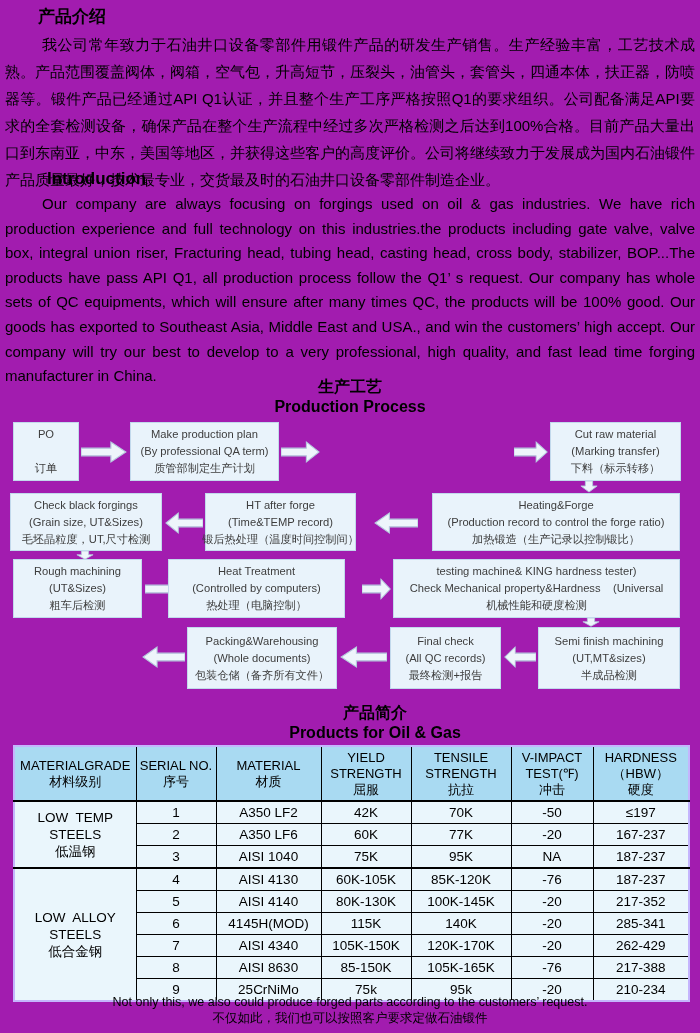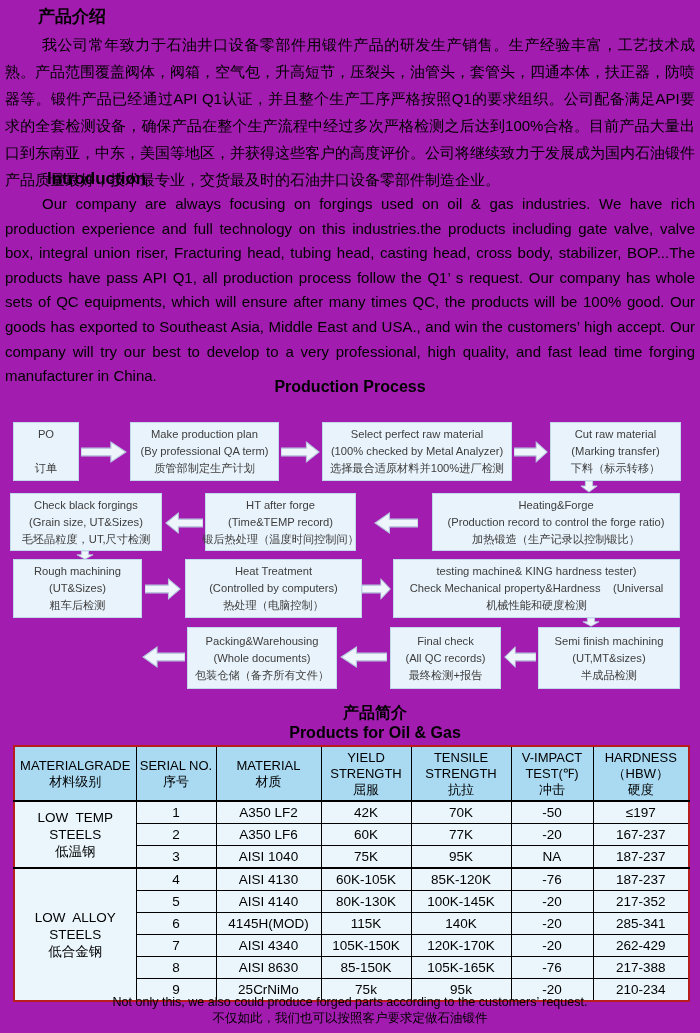--- a/index.html
+++ b/index.html
@@ -29,21 +29,21 @@
         display:flex;flex-direction:column;justify-content:center;align-items:center;
         text-align:center;font-size:11.2px;color:#3d3d3d;padding:2px 1px;}
   .fl{min-height:17px;line-height:17px;white-space:pre;}
   .arr{position:absolute;}
 
   
   #products-table{position:absolute;top:745px;left:13px;width:675px;border-collapse:collapse;
         table-layout:fixed;font-size:13px;}
   #products-table th,#products-table td{border:1px solid #000;padding:0 2px;text-align:center;
         vertical-align:middle;overflow:hidden;}
-  #products-table{border:2px solid #b91c1c;}
+  #products-table{border:2px solid #c4b5fd;}
   #products-table th{background:#a9daf2;font-weight:normal;height:53px;line-height:16px;
         border-bottom:2px solid #000;}
   #products-table td{background:#eaf6fc;height:21px;font-size:13.5px;}
   #products-table tr.group-start td{border-top:2.5px solid #000;}
   .hdr-en{white-space:normal;}
   .grp-cell div{line-height:17px;white-space:pre;}
 
   
   #footer{position:absolute;top:994px;left:0;width:700px;text-align:center;}
   #footer div{font-size:12.5px;line-height:16px;}
@@ -57,20 +57,21 @@
     <h2 class="sec-title">产品介绍</h2>
     <p class="sec-body">我公司常年致力于石油井口设备零部件用锻件产品的研发生产销售。生产经验丰富，工艺技术成熟。产品范围覆盖阀体，阀箱，空气包，升高短节，压裂头，油管头，套管头，四通本体，扶正器，防喷器等。锻件产品已经通过API Q1认证，并且整个生产工序严格按照Q1的要求组织。公司配备满足API要求的全套检测设备，确保产品在整个生产流程中经过多次严格检测之后达到100%合格。目前产品大量出口到东南亚，中东，美国等地区，并获得这些客户的高度评价。公司将继续致力于发展成为国内石油锻件产品质量最好，技术最专业，交货最及时的石油井口设备零部件制造企业。</p>
   </div>
 
   <div class="sec" id="sec-en">
     <h2 class="sec-title">Introduction</h2>
     <p class="sec-body">Our company are always focusing on forgings used on oil &amp; gas industries. We have rich production experience and full technology on this industries.the products including gate valve, valve box, integral union riser, Fracturing head, tubing head, casting head, cross body, stabilizer, BOP...The products have pass API Q1, all production process follow the Q1’ s request. Our company has whole sets of QC equipments, which will ensure after many times QC, the products will be 100% good. Our goods has exported to Southeast Asia, Middle East and USA., and win the customers’ high accept. Our company will try our best to develop to a very professional, high quality, and fast lead time forging manufacturer in China.</p>
   </div>
 
   <div class="dual-title" id="title-process">
+    <div class="t-cn">生产工艺</div>
     <div class="t-en">Production Process</div>
   </div>
 
   <div id="flow">
 
     <div class="fbox" style="left:13px;top:0;width:66px;height:59px">
       <div class="fl">PO</div>
       <div class="fl"></div>
       <div class="fl">订单</div>
     </div>
@@ -78,25 +79,20 @@
         <polygon points="0,6.5 26,6.5 26,1 39,10 26,19 26,13.5 0,13.5" fill="#eef5fb" stroke="#b5cadd" stroke-width="1"></polygon>
       </svg>
     <div class="fbox" style="left:130px;top:0;width:149px;height:59px">
       <div class="fl">Make production plan</div>
       <div class="fl">(By professional QA term)</div>
       <div class="fl">质管部制定生产计划</div>
     </div>
     <svg class="arr" style="left:281px;top:19px" width="39" height="22" viewBox="0 0 40 20" preserveAspectRatio="none">
         <polygon points="0,6.5 26,6.5 26,1 39,10 26,19 26,13.5 0,13.5" fill="#eef5fb" stroke="#b5cadd" stroke-width="1"></polygon>
       </svg>
-    <div class="fbox" style="left:322px;top:0;width:190px;height:59px">
-      <div class="fl">Select perfect raw material</div>
-      <div class="fl">(100% checked by Metal Analyzer)</div>
-      <div class="fl">选择最合适原材料并100%进厂检测</div>
-    </div>
     <svg class="arr" style="left:514px;top:19px" width="34" height="22" viewBox="0 0 40 20" preserveAspectRatio="none">
         <polygon points="0,6.5 26,6.5 26,1 39,10 26,19 26,13.5 0,13.5" fill="#eef5fb" stroke="#b5cadd" stroke-width="1"></polygon>
       </svg>
     <div class="fbox" style="left:550px;top:0;width:131px;height:59px">
       <div class="fl">Cut raw material</div>
       <div class="fl">(Marking transfer)</div>
       <div class="fl">下料（标示转移）</div>
     </div>
     <svg class="arr" style="left:580px;top:59px" width="18" height="12" viewBox="0 0 20 12" preserveAspectRatio="none">
         <polygon points="6,0 14,0 14,5 19,5 10,11 1,5 6,5" fill="#eef5fb" stroke="#b5cadd" stroke-width="1"></polygon>
@@ -128,21 +124,21 @@
       </svg>
 
     <div class="fbox" style="left:13px;top:137px;width:129px;height:59px">
       <div class="fl">Rough machining</div>
       <div class="fl">(UT&amp;Sizes)</div>
       <div class="fl">粗车后检测</div>
     </div>
     <svg class="arr" style="left:145px;top:156px" width="36" height="22" viewBox="0 0 40 20" preserveAspectRatio="none">
         <polygon points="0,6.5 26,6.5 26,1 39,10 26,19 26,13.5 0,13.5" fill="#eef5fb" stroke="#b5cadd" stroke-width="1"></polygon>
       </svg>
-    <div class="fbox" style="left:185px;top:137px;width:177px;height:59px">
+    <div class="fbox" style="left:168px;top:137px;width:177px;height:59px">
       <div class="fl">Heat Treatment</div>
       <div class="fl">(Controlled by computers)</div>
       <div class="fl">热处理（电脑控制）</div>
     </div>
     <svg class="arr" style="left:362px;top:156px" width="29" height="22" viewBox="0 0 40 20" preserveAspectRatio="none">
         <polygon points="0,6.5 26,6.5 26,1 39,10 26,19 26,13.5 0,13.5" fill="#eef5fb" stroke="#b5cadd" stroke-width="1"></polygon>
       </svg>
     <div class="fbox" style="left:393px;top:137px;width:287px;height:59px">
       <div class="fl">testing machine&amp; KING hardness tester)</div>
       <div class="fl">Check Mechanical property&amp;Hardness    (Universal</div>

